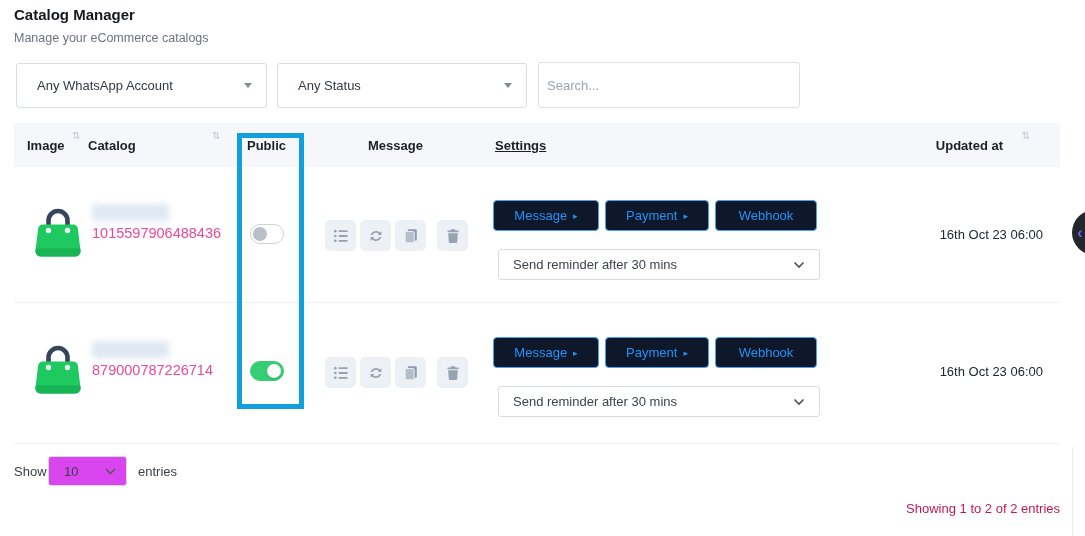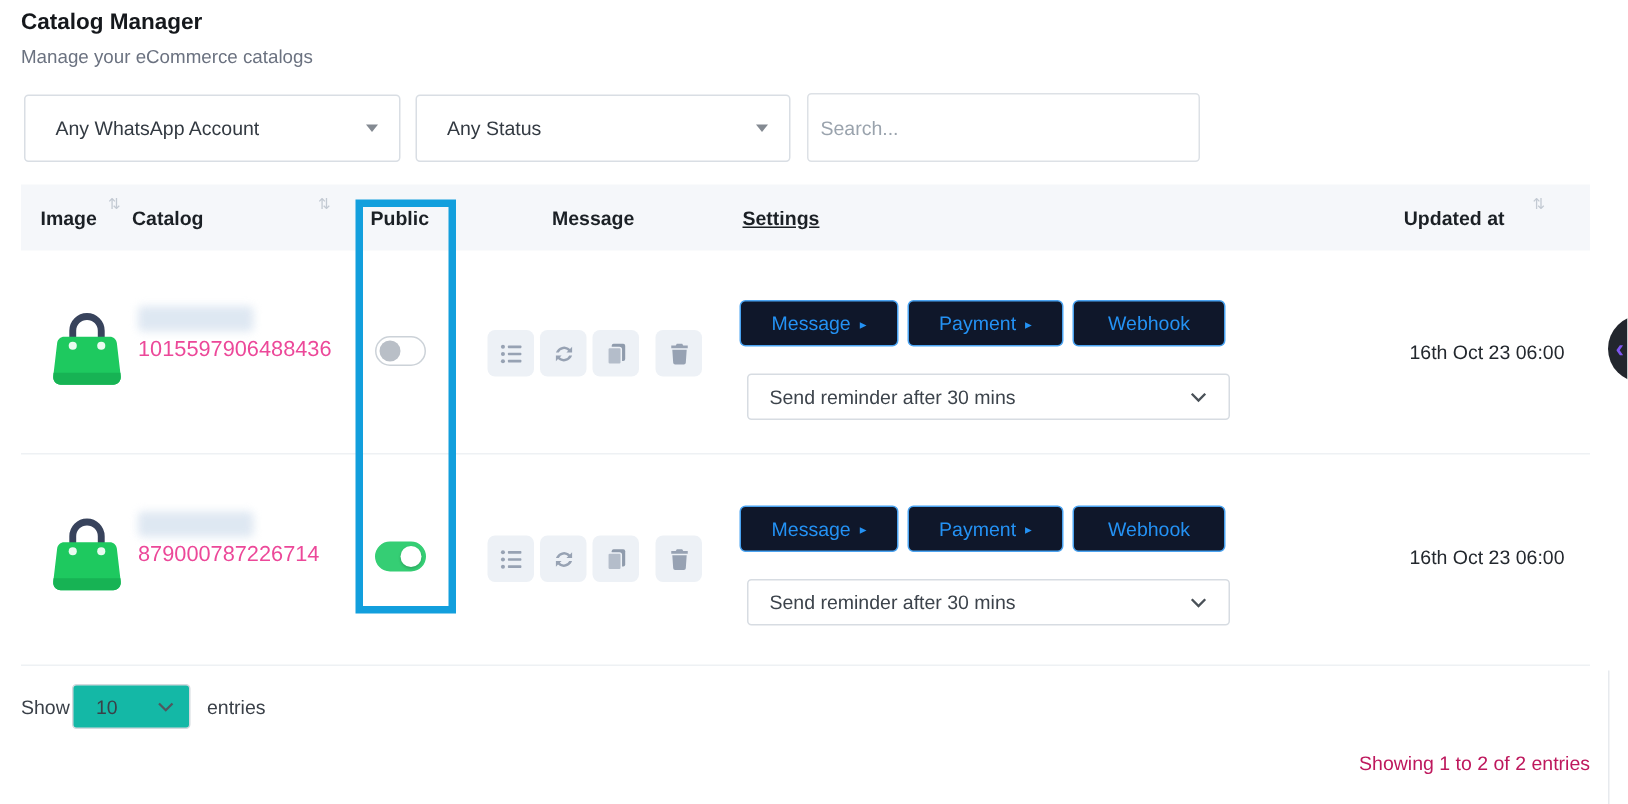--- a/index.html
+++ b/index.html
@@ -59,21 +59,21 @@
   .reminder-select svg { margin-left:auto; }
 
   .updated-at { position:absolute; right:17px; top:60px; font-size:13px; color:#23282e; text-align:right; }
 
   
   .public-highlight { position:absolute; left:237px; top:133px; width:67px; height:276px;
     border:5px solid #129fdd; z-index:40; pointer-events:none; }
 
   
   .show-label { position:absolute; left:14px; top:464px; font-size:13px; color:#3a4048; }
-  .page-size-select { position:absolute; left:48px; top:456px; width:79px; height:30px; background:#14b8a6; border:1px solid #d4d9de;
+  .page-size-select { position:absolute; left:48px; top:456px; width:79px; height:30px; background:#d946ef; border:1px solid #d4d9de;
     border-radius:3px; display:flex; align-items:center; padding:0 10px 0 15px; font-size:13px; color:#3a4048; cursor:pointer; }
   .page-size-select svg { margin-left:auto; }
   .entries-label { position:absolute; left:138px; top:464px; font-size:13px; color:#3a4048; }
   .summary { position:absolute; right:25px; top:456px; font-size:13px; color:#be185d;margin-top:45px; }
 
   .pagination { position:absolute; left:899px; top:490px; display:flex; gap:3px; }
   .page-btn { height:33px; background:#fff; border:1px solid #dfe3e8; border-radius:3px; color:#7d8b9c; font-size:13px;
     font-family:inherit; display:flex; align-items:center; justify-content:center; cursor:pointer; }
   .btn-prev { width:64px; } .btn-next { width:54px; }
   .page-btn.active { background:#1787e8; border-color:#1787e8; color:#fff; width:38px; }

